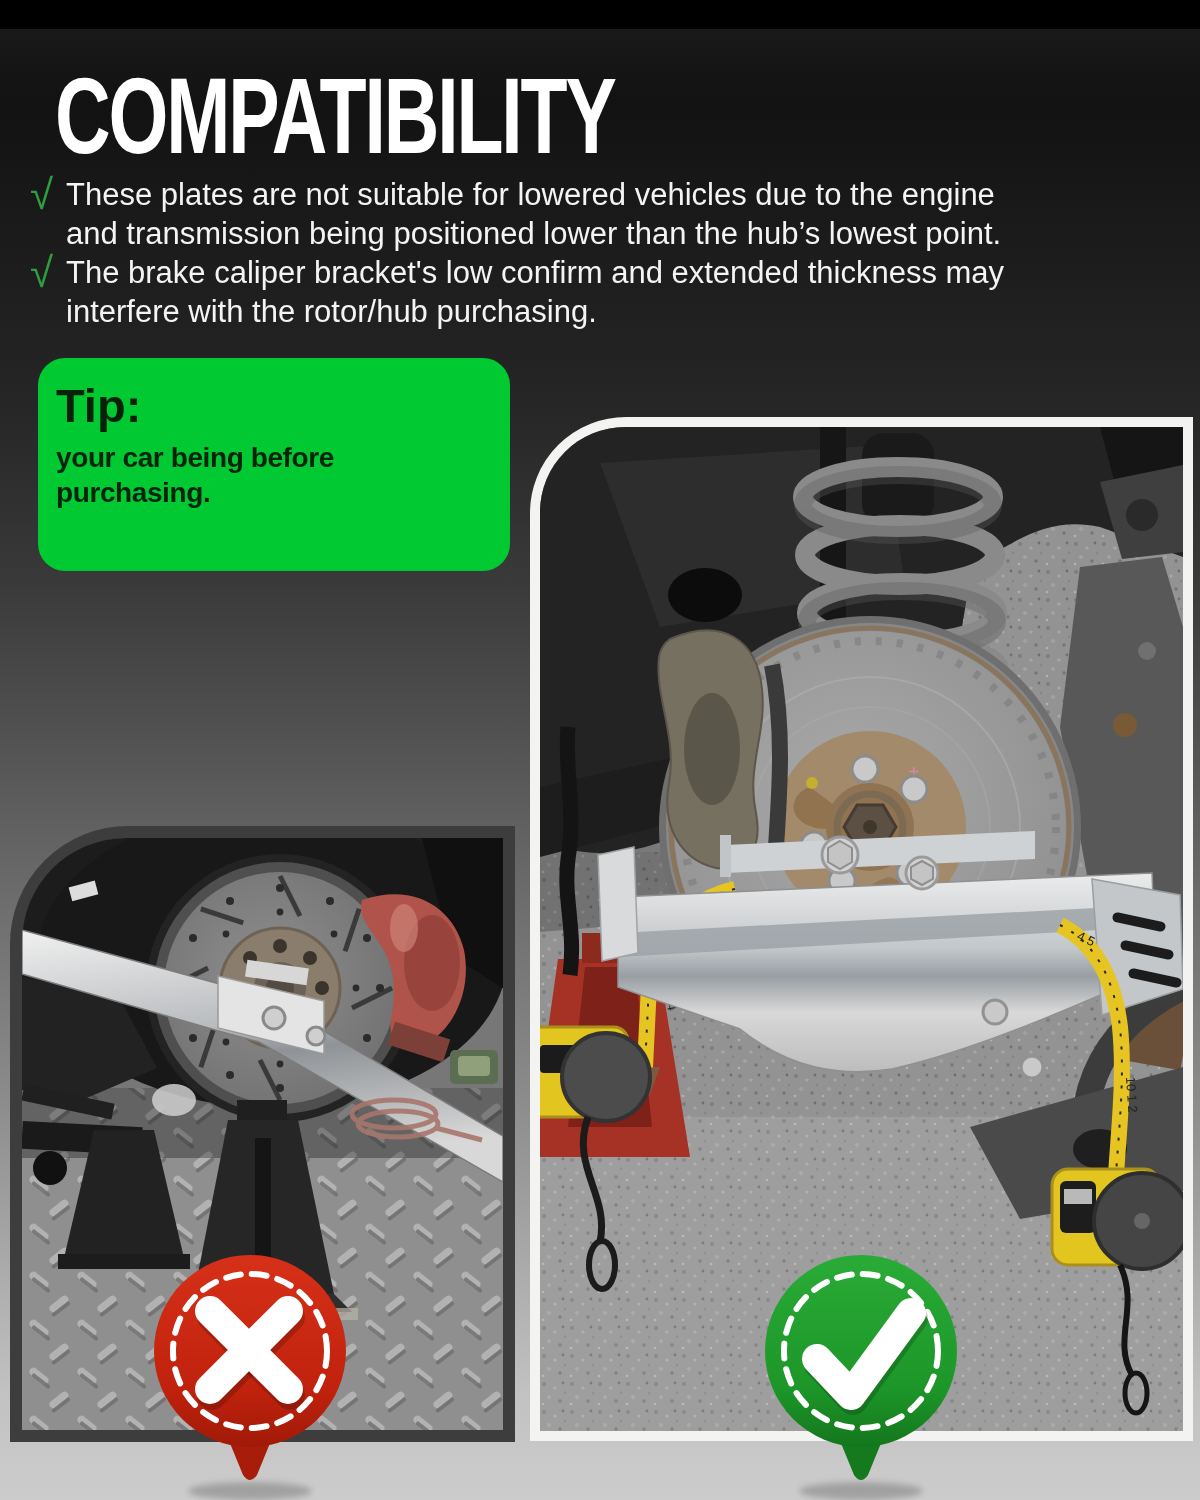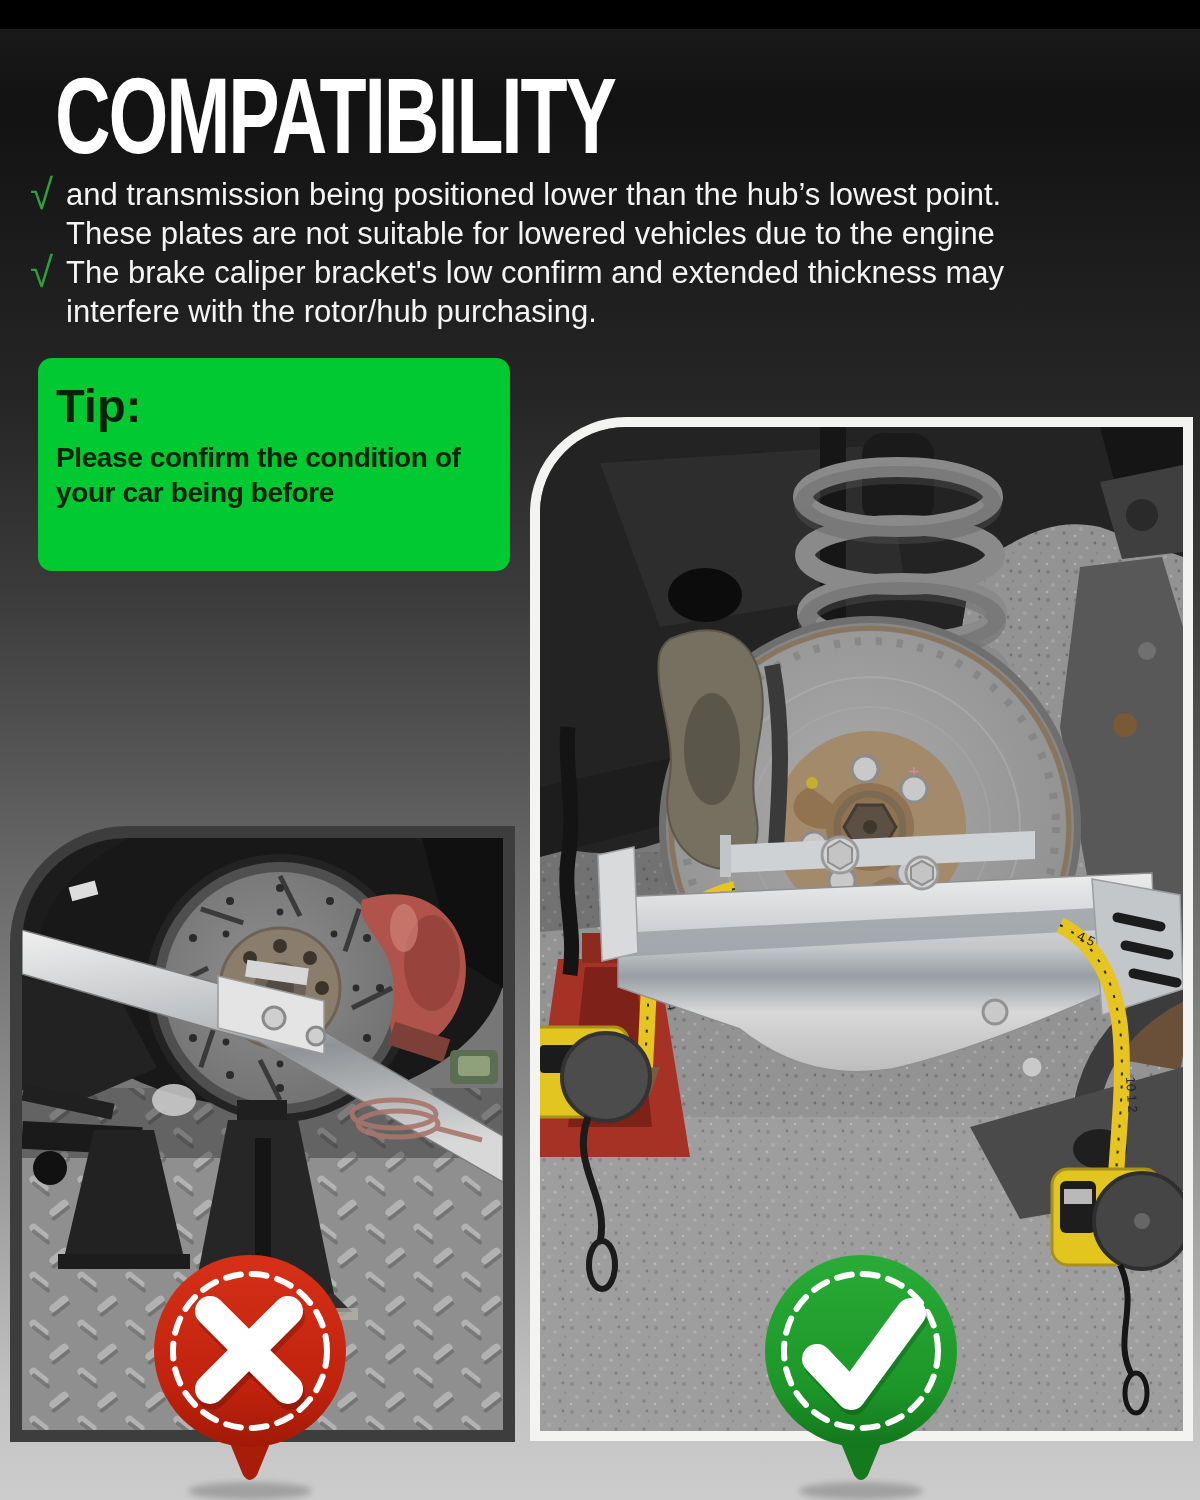--- a/index.html
+++ b/index.html
@@ -8,21 +8,21 @@
     background:linear-gradient(180deg,#191919 0%,#121212 5%,#1b1b1b 14%,#262626 25%,#3a3a3a 37%,#565656 49%,#6f6f6f 59%,#8b8b8b 71%,#a9a9a9 82%,#c2c2c2 91%,#cfcfcf 100%);margin-top:29px;}
   .page-title{position:absolute;left:55px;top:34px;margin:0;color:#fff;
     font-size:107px;font-weight:700;letter-spacing:-3px;white-space:nowrap;
     transform:scaleX(0.72);transform-origin:left top;line-height:1.0;}
   .bullets{position:absolute;left:30px;top:146px;width:1150px;}
   .bullet{display:flex;align-items:flex-start;}
   .bullet .mark{width:36px;flex:0 0 36px;color:#2f9e3f;font-size:42px;line-height:39px;font-weight:400;}
   .bullet .blines{color:#f4f4f4;font-size:31px;line-height:39px;}
   .bullet .bline{white-space:nowrap;}
   .tipbox{position:absolute;left:38px;top:329px;width:472px;height:213px;box-sizing:border-box;
-    background:#00c931;border-radius:14px;padding:22px 18px 0 18px;}
+    background:#00c931;border-radius:27px;padding:22px 18px 0 18px;}
   .tip-head{color:#08210a;font-size:47px;font-weight:700;line-height:52px;margin:0 0 8px 0;}
   .tip-lines{color:#07230b;font-size:28px;font-weight:700;line-height:35px;letter-spacing:-0.4px;}
   .photo{position:absolute;box-sizing:border-box;}
   .photo .inner{position:absolute;inset:0;overflow:hidden;}
   .photo svg{display:block;width:100%;height:100%;}
   .photo-left{left:10px;top:797px;width:505px;height:616px;border:12px solid #3d3d3d;border-top-left-radius:118px;background:#777;}
   .photo-left .inner{border-top-left-radius:104px;}
   .photo-right{left:530px;top:388px;width:663px;height:1024px;border:10px solid #f3f3f1;border-top-left-radius:96px;background:#8f8f8f;}
   .photo-right .inner{border-top-left-radius:85px;}
   .badge{position:absolute;width:220px;height:266px;z-index:6;}
@@ -34,38 +34,38 @@
 <body>
 
 <div class="canvas">
 
   <h1 class="page-title">COMPATIBILITY</h1>
 
   <div class="bullets">
     <div class="bullet">
       <div class="mark">√</div>
       <div class="blines">
+        <div class="bline">These plates are not suitable for lowered vehicles due to the engine</div>
         <div class="bline">and transmission being positioned lower than the hub’s lowest point.</div>
-        <div class="bline">These plates are not suitable for lowered vehicles due to the engine</div>
       </div>
     </div>
     <div class="bullet">
       <div class="mark">√</div>
       <div class="blines">
         <div class="bline">The brake caliper bracket's low confirm and extended thickness may</div>
         <div class="bline">interfere with the rotor/hub purchasing.</div>
       </div>
     </div>
   </div>
 
   <div class="tipbox">
     <p class="tip-head">Tip:</p>
     <div class="tip-lines">
-      <div>Please confirm the condition of</div>
       <div>your car being before</div>
+      <div>purchasing.</div>
     </div>
   </div>
 
   <div class="photo photo-right">
     <div class="inner">
       <svg viewBox="0 0 643 1004" preserveAspectRatio="none">
         <defs>
           <pattern id="rx-asp" width="28" height="28" patternUnits="userSpaceOnUse">
             <rect width="28" height="28" fill="#939393"></rect>
             <circle cx="4" cy="5" r="2" fill="#7d7d7d"></circle>

